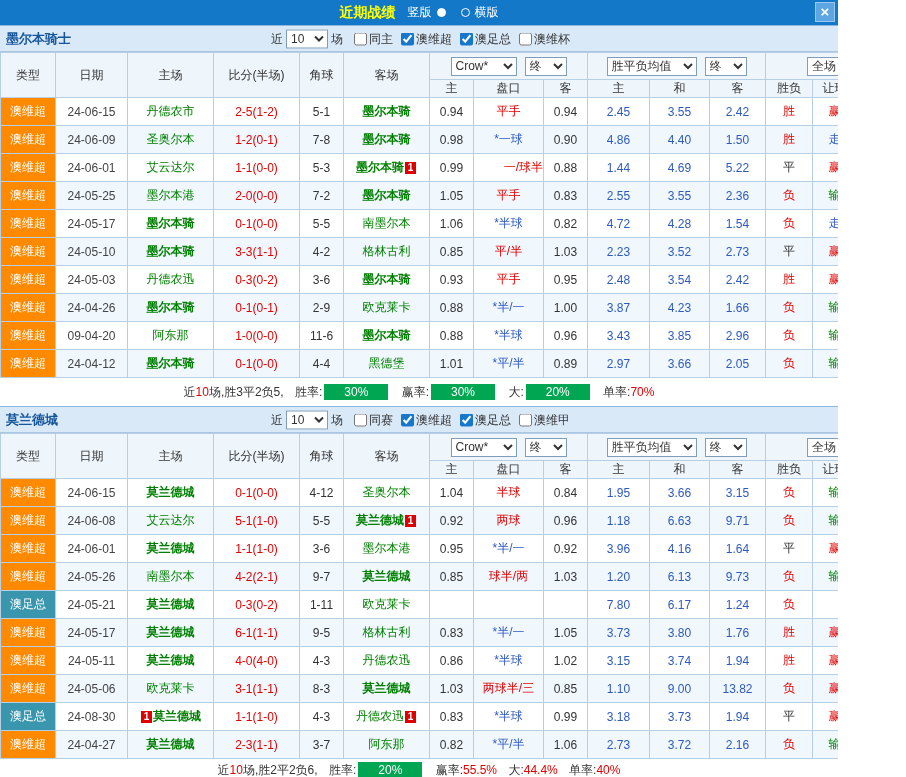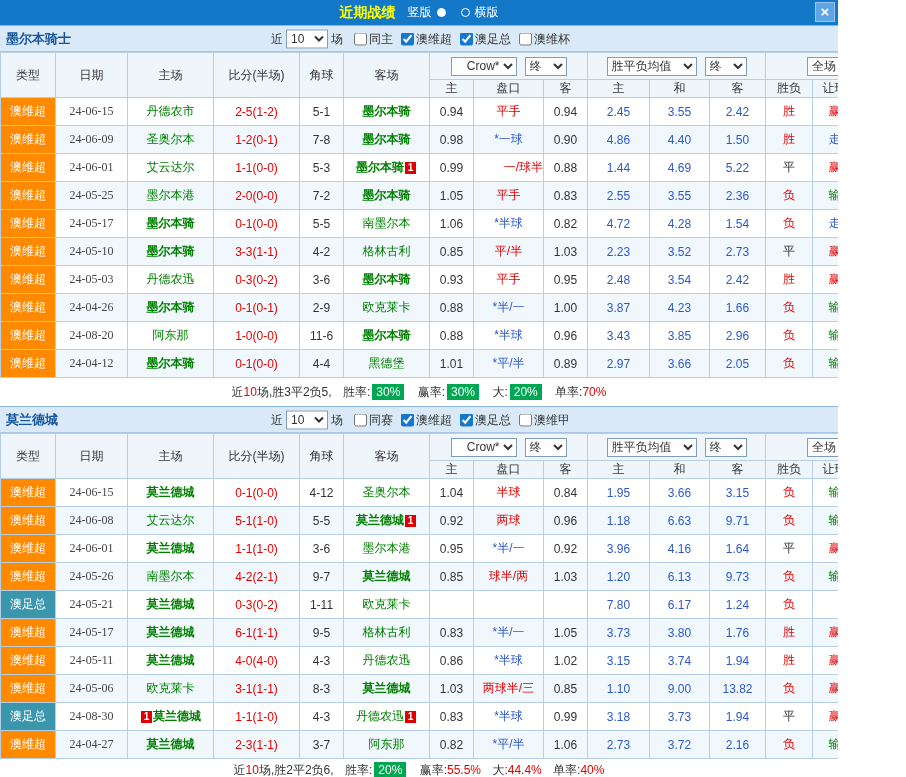--- a/index.html
+++ b/index.html
@@ -43,59 +43,59 @@
   }
   .filters .gap { margin:0 3px; }
   .filters label { display:inline-flex; align-items:center; margin-left:8px; cursor:pointer; }
   input[type="checkbox"] { width:13px; height:13px; margin-right:2px; accent-color:#1677cb; }
 
   select {
     height:19px; font-size:12px; border:1px solid #7f9db9;
     background:#fff; color:#333; vertical-align:middle;
   }
   .sel-count { width:42px; }
-  .sel-book  { width:66px;text-align:right; }
+  .sel-book  { width:66px; }
   .sel-final { width:42px; }
   .sel-avg   { width:90px; }
   .sel-scope { width:58px; }
 
   
   table { border-collapse:collapse; table-layout:fixed; width:906px; }
   th, td {
     border:1px solid #b7cfe5; text-align:center;
     overflow:hidden; white-space:nowrap;
   }
   thead th { background:#eef5fb; font-weight:normal; color:#333; }
   tr.h1 th { height:27px; }
   tr.h2 th { height:18px; }
   tbody td { height:28px; background:#fff; }
   tbody tr:nth-child(even) td { background:#f0f7fd; }
   .selgroup { display:flex; justify-content:center; align-items:center; gap:8px; }
 
   td.league { color:#fff; }
-  td.date { color:#444;font-family:Liberation Serif, serif; }
+  td.date { color:#444; }
   .team { color:#008000; cursor:pointer; }
   .team.focal { font-weight:bold; }
   td.score { color:#e10000; }
   td.wdl { color:#2d59c3; }
   .rbadge {
     display:inline-block; background:#e10000; color:#fff; font-size:10px;
     min-width:11px; height:12px; line-height:12px; margin:0 1px;
     vertical-align:middle; font-weight:bold;
   }
   .rbadge:empty { display:none; }
 
   
   .section-foot {
     height:28px; line-height:28px; text-align:center; color:#333; background:#fff;
   }
   .section-foot.last { height:22px; line-height:22px; }
   .f-lbl { margin-left:8px; }
   .f-red { color:#e10000; }
-  .f-badge { background:#00a651; color:#fff; padding:1px 4px; margin:0 2px; }
+  .f-badge { background:#00a651; color:#fff; padding:1px 20px; margin:0 2px; }
 </style>
 </head>
 <body>
 
 <div class="app">
 
   <div class="titlebar">
     <span class="title">近期战绩</span>
     <span class="radio-wrap">
       <span>竖版</span>
@@ -320,21 +320,21 @@
     <td>1.00</td>
     <td class="wdl">3.87</td>
     <td class="wdl">4.23</td>
     <td class="wdl">1.66</td>
     <td style="color: rgb(225, 0, 0);">负</td>
     <td style="color: rgb(0, 128, 0);">输</td>
     <td style="color: rgb(0, 128, 0);">小</td>
   </tr>
           <tr>
     <td class="league" style="background: rgb(255, 138, 0);">澳维超</td>
-    <td class="date">24-08-20</td>
+    <td class="date">09-04-20</td>
     <td><span class="team">阿东那</span></td>
     <td class="score">1-0(0-0)</td>
     <td>11-6</td>
     <td><span class="team focal">墨尔本骑</span></td>
     <td>0.88</td>
     <td style="color: rgb(45, 89, 195);">*半球</td>
     <td>0.96</td>
     <td class="wdl">3.43</td>
     <td class="wdl">3.85</td>
     <td class="wdl">2.96</td>

